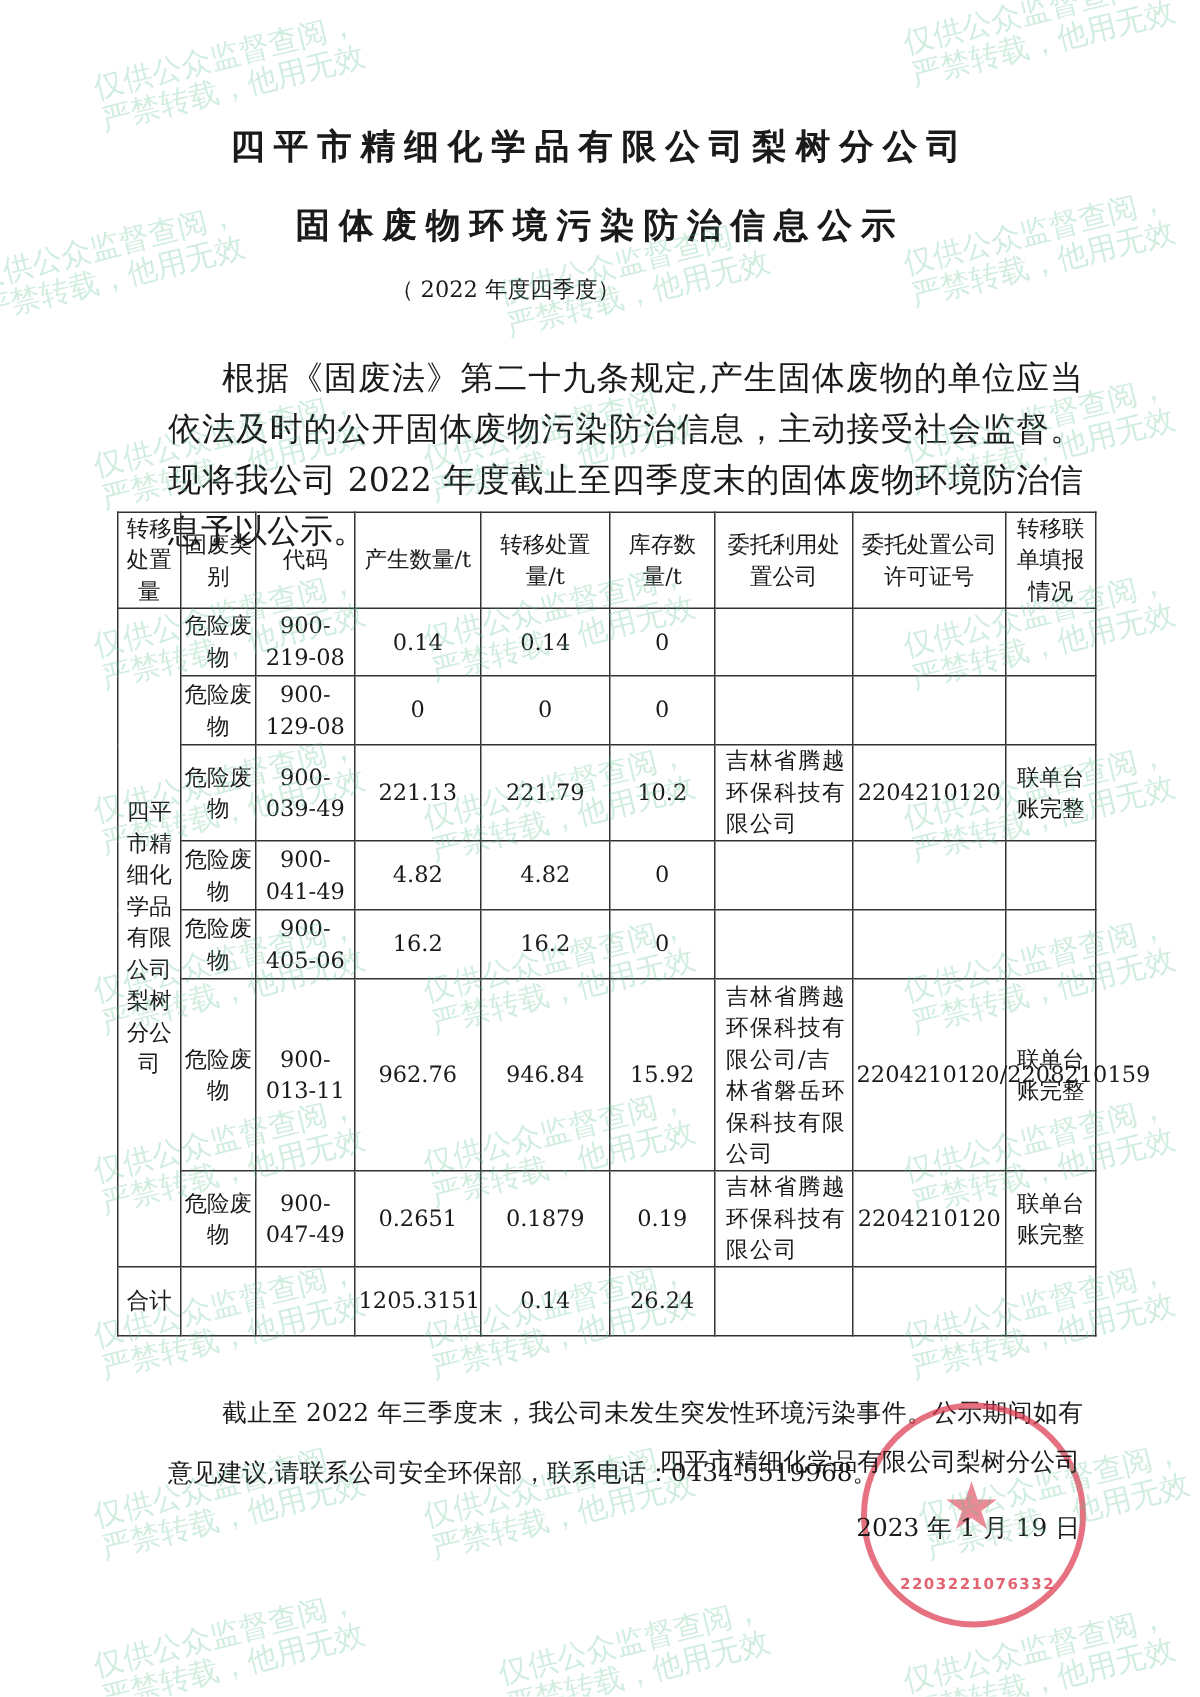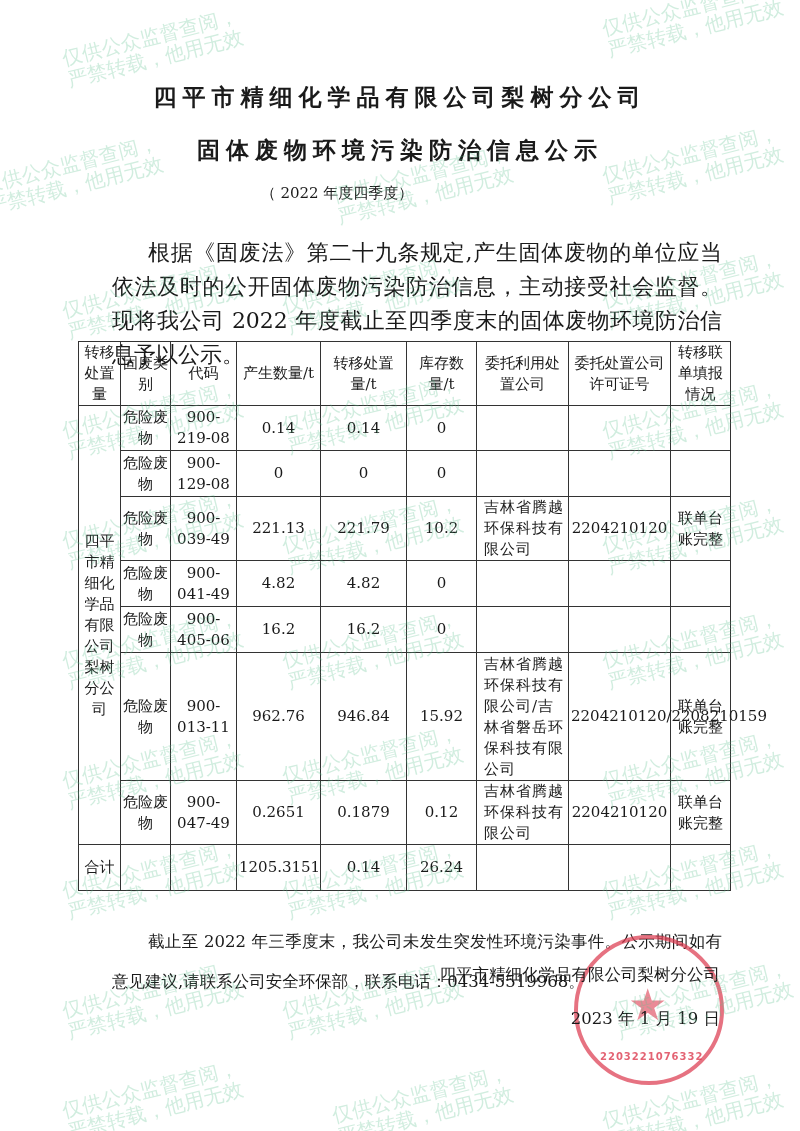--- a/index.html
+++ b/index.html
@@ -146,21 +146,21 @@
     <td>15.92</td>
     <td class="left">吉林省腾越环保科技有限公司/吉林省磐岳环保科技有限公司</td>
     <td>2204210120/2208210159</td>
     <td>联单台账完整</td>
   </tr>
   <tr style="height:63px">
     <td>危险废物</td>
     <td>900-047-49</td>
     <td>0.2651</td>
     <td>0.1879</td>
-    <td>0.12</td>
+    <td>0.19</td>
     <td class="left">吉林省腾越环保科技有限公司</td>
     <td>2204210120</td>
     <td>联单台账完整</td>
   </tr>
   <tr style="height:46px">
     <td>合计</td>
     <td></td>
     <td></td>
     <td>1205.3151</td>
     <td>0.14</td>

